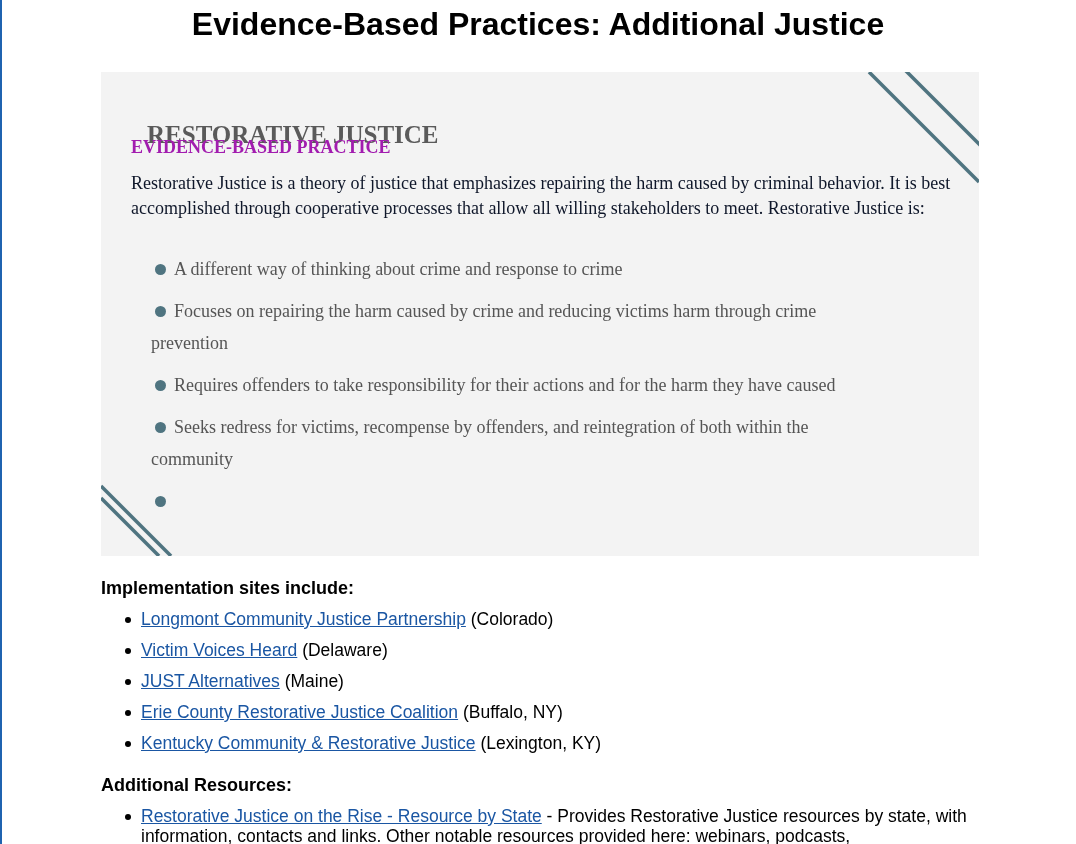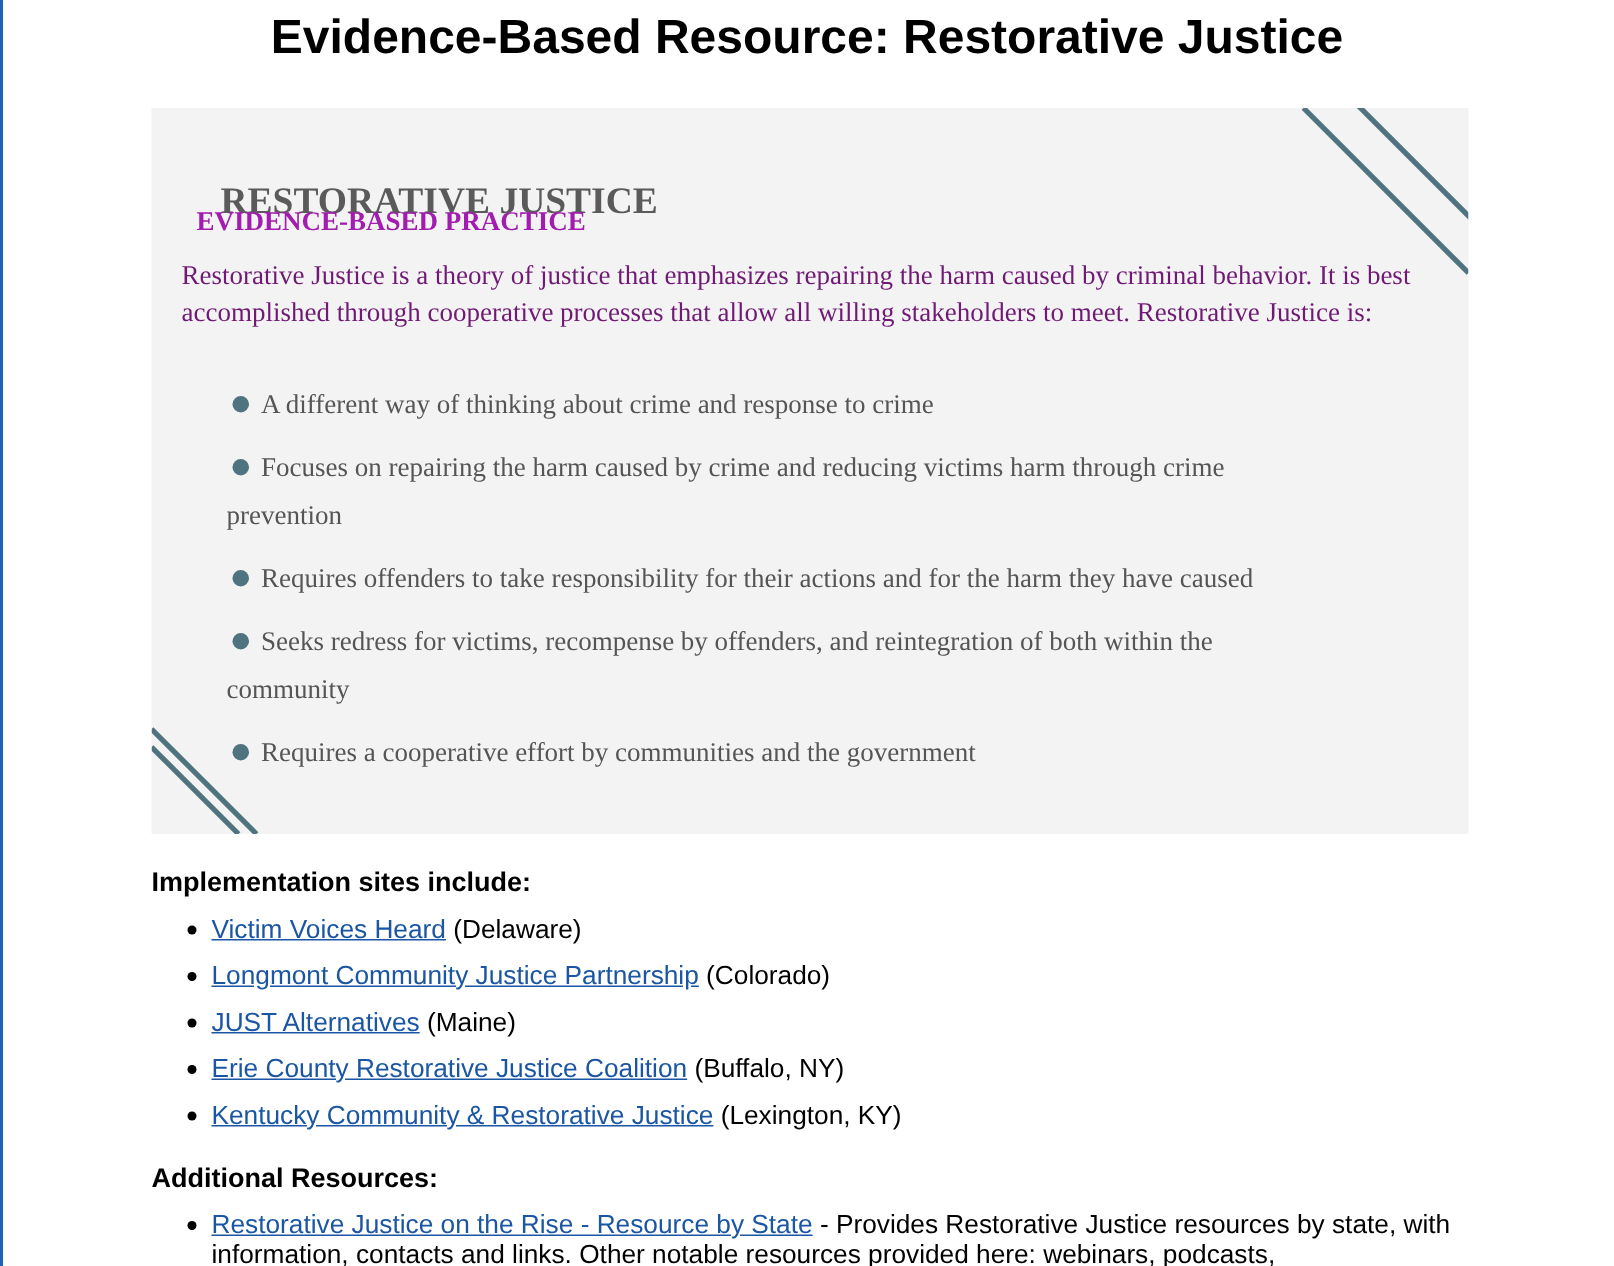--- a/index.html
+++ b/index.html
@@ -29,22 +29,22 @@
     .graphic svg.deco { position: absolute; left: 0; top: 0; }
     .g-title {
       position: absolute; left: 30px; top: 30px;
       font-size: 25px; font-weight: bold; color: #5a5a5a; margin: 16px; line-height: 34px;
     }
     .g-subtitle {
       position: absolute; left: 30px; top: 62px;
       font-size: 18px; font-weight: bold; color: #a21caf; margin: 0; line-height: 26px;
     }
     .g-intro {
-      position: absolute; left: 20px; top: 99px; width: 820px;
-      font-size: 18px; line-height: 24.5px; color: #701a75; margin: 0;
+      position: absolute; left: 30px; top: 99px; width: 820px;
+      font-size: 18px; line-height: 24.5px; color: #0f172a; margin: 0;
     }
     .g-list { position: absolute; left: 50px; top: 0; width: 760px; margin: 0; padding: 0; list-style: none; }
     .g-item {
       position: absolute; left: 0; width: 760px;
       font-size: 18px; line-height: 32px; color: #555;
     }
     .g-bullet {
       display: inline-block; width: 11px; height: 11px; border-radius: 50%;
       background: #4f7480; margin: 0 8px 2px 4px; vertical-align: middle;
     }
@@ -60,21 +60,21 @@
       position: absolute; left: 24px; top: 8px; width: 6px; height: 6px; border-radius: 50%; background: #000;
     }
     a.link { color: #1a56a3; text-decoration: underline; }
     .res-item { width: 840px; }
   </style>
 </head>
 <body>
 
 <div class="left-edge"></div>
 
-<h1 class="page-title">Evidence-Based Resource: Restorative Justice</h1>
+<h1 class="page-title">Evidence-Based Practices: Additional Justice</h1>
 
 <div class="graphic">
   <svg class="deco" width="878" height="484">
     <line x1="768" y1="0" x2="878" y2="110" stroke="#4f7480" stroke-width="3.5"></line>
     <line x1="778" y1="0" x2="878" y2="100" stroke="#4f7480" stroke-width="3.5" transform="translate(0,-14) translate(14,0)"></line>
     <line x1="0" y1="414" x2="70" y2="484" stroke="#4f7480" stroke-width="3.5"></line>
     <line x1="0" y1="426" x2="58" y2="484" stroke="#4f7480" stroke-width="3.5"></line>
   </svg>
   <h2 class="g-title">RESTORATIVE JUSTICE</h2>
   <h3 class="g-subtitle">EVIDENCE-BASED PRACTICE</h3>
@@ -88,29 +88,29 @@
       <span>prevention</span>
     </li>
     <li class="g-item" style="top:297px;">
       <span class="g-bullet"></span><span>Requires offenders to take responsibility for their actions and for the harm they have caused</span>
     </li>
     <li class="g-item" style="top:339px;">
       <span class="g-bullet"></span><span>Seeks redress for victims, recompense by offenders, and reintegration of both within the</span><br>
       <span>community</span>
     </li>
     <li class="g-item" style="top:413px;">
-      <span class="g-bullet"></span><span>Requires a cooperative effort by communities and the government</span>
+      <span class="g-bullet"></span>
     </li>
   </ul>
 </div>
 
 <h4 class="sec-heading" style="top:577px;">Implementation sites include:</h4>
 <ul class="site-list" style="top:609px;">
+  <li class="site-item"><span class="dot"></span><a href="#" class="link">Longmont Community Justice Partnership</a><span> (Colorado)</span></li>
   <li class="site-item"><span class="dot"></span><a href="#" class="link">Victim Voices Heard</a><span> (Delaware)</span></li>
-  <li class="site-item"><span class="dot"></span><a href="#" class="link">Longmont Community Justice Partnership</a><span> (Colorado)</span></li>
   <li class="site-item"><span class="dot"></span><a href="#" class="link">JUST Alternatives</a><span> (Maine)</span></li>
   <li class="site-item"><span class="dot"></span><a href="#" class="link">Erie County Restorative Justice Coalition</a><span> (Buffalo, NY)</span></li>
   <li class="site-item"><span class="dot"></span><a href="#" class="link">Kentucky Community &amp; Restorative Justice</a><span> (Lexington, KY)</span></li>
 </ul>
 
 <h4 class="sec-heading" style="top:774px;">Additional Resources:</h4>
 <ul class="res-list" style="top:806px;">
   <li class="res-item"><span class="dot"></span><a href="#" class="link">Restorative Justice on the Rise - Resource by State</a><span> - Provides Restorative Justice resources by state, with information, contacts and links. Other notable resources provided here: webinars, podcasts,</span></li>
 </ul>
 

